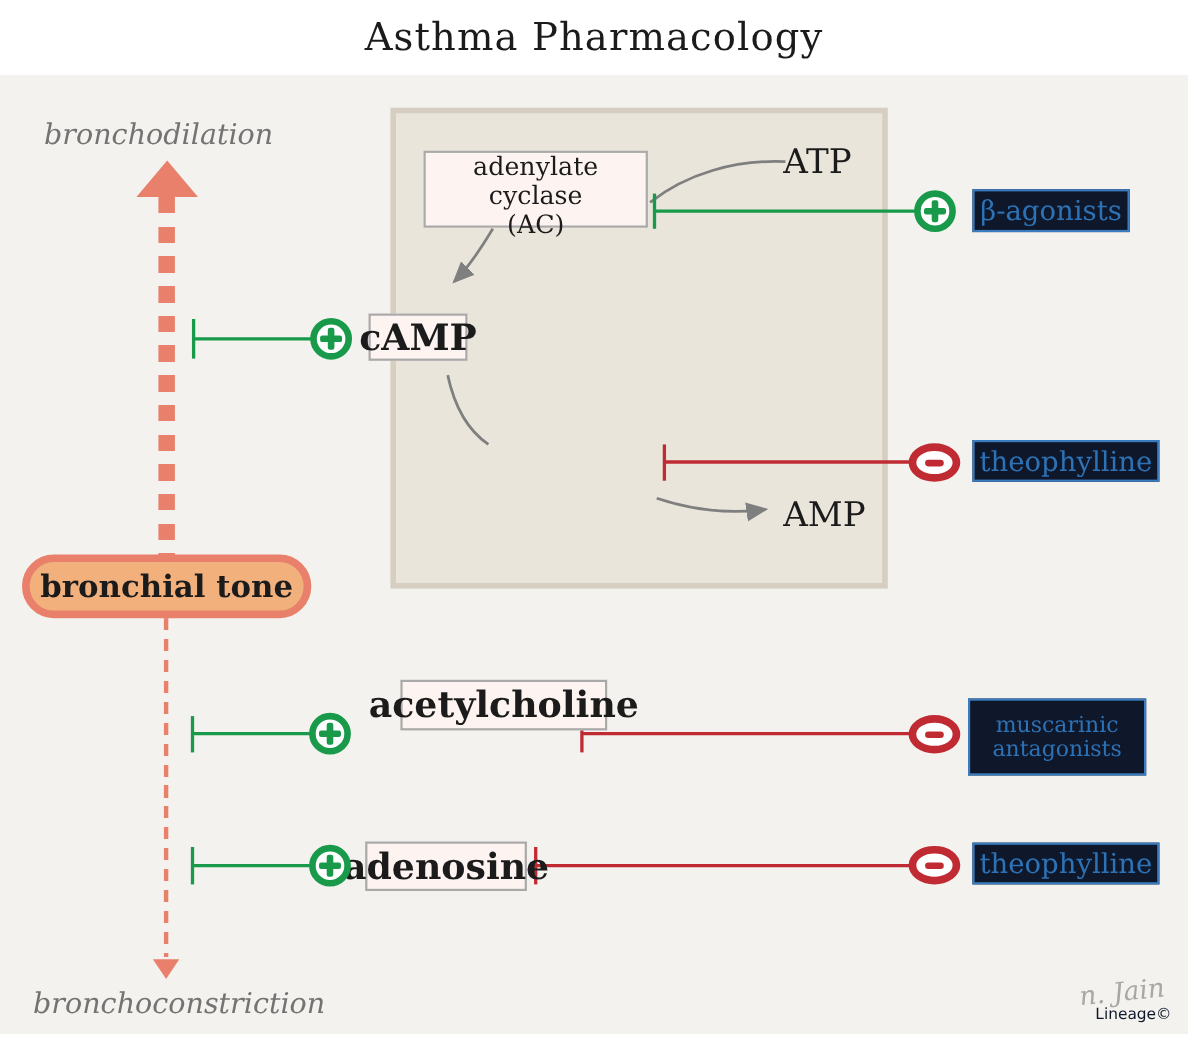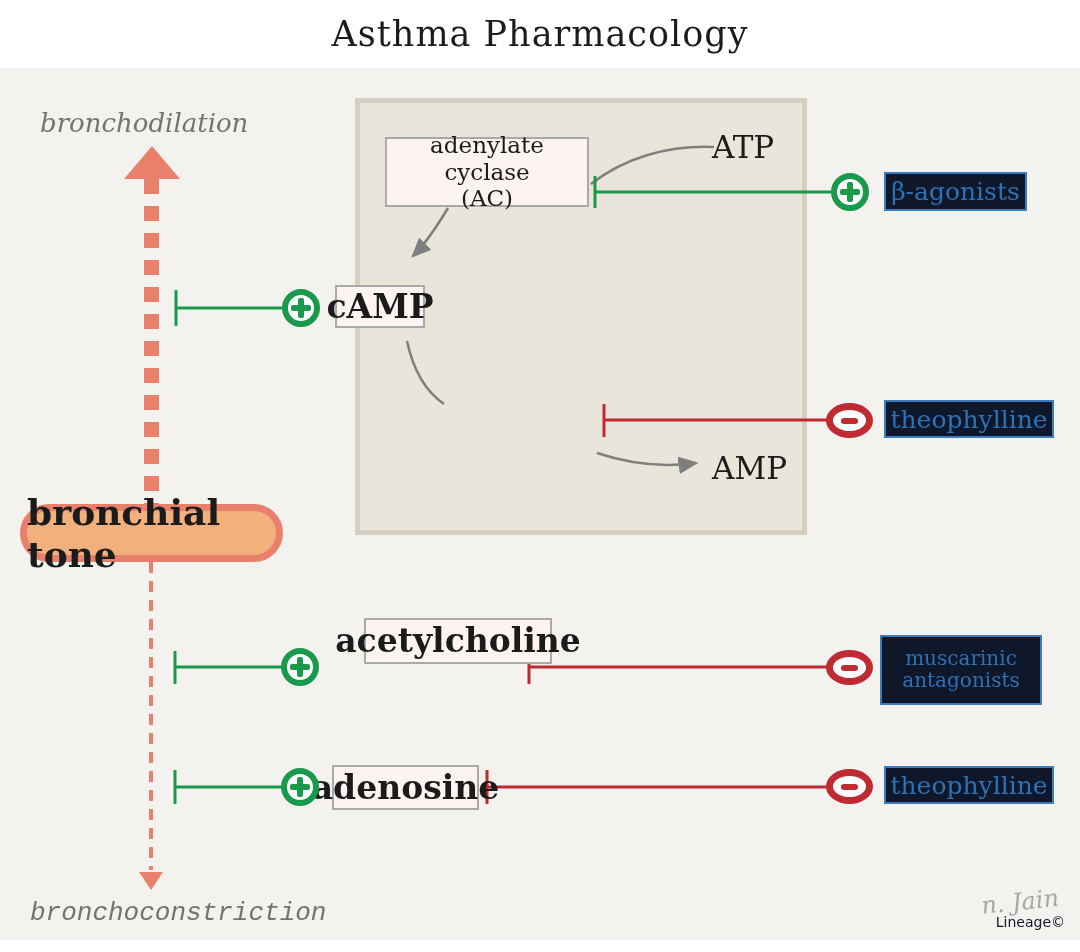--- a/index.html
+++ b/index.html
@@ -35,21 +35,21 @@
     font-size:25px;text-align:center;line-height:1.08;
   }
   
   .plain{position:absolute;color:#1b1b1b;font-size:31px;}
   .axis-label{position:absolute;color:#737373;font-size:26px;font-style:italic;text-align:left;}
   
   .pill{
     position:absolute;left:20px;top:504px;width:249px;height:44px;
     background:#f2b07d;border:7px solid #e8806b;border-radius:34px;
     display:flex;align-items:center;justify-content:center;
-    font-weight:bold;font-size:36px;color:#1b1b1b;
+    font-weight:bold;font-size:28px;color:#1b1b1b;
   }
   
   .dash-thick{
     position:absolute;left:144px;top:179px;width:15px;height:327px;
     background:repeating-linear-gradient(to bottom,#e8806b 0 15px,transparent 15px 27px);
   }
   .dash-thin{
     position:absolute;left:149px;top:562px;width:4px;height:308px;
     background:repeating-linear-gradient(to bottom,#e8806b 0 11px,transparent 11px 19px);
   }
@@ -123,29 +123,29 @@
       <line x1="487" y1="770" x2="487" y2="804"></line>
     </g>
   </svg>
 
   <div class="arrowhead-up"></div>
   <div class="dash-thick"></div>
   <div class="dash-thin"></div>
   <div class="arrowhead-down"></div>
 
   <div class="axis-label" style="left:40px;top:108px;width:230px;">bronchodilation</div>
-  <div class="axis-label" style="left:30px;top:898px;width:245px;font-family:Liberation Mono, monospace;">bronchoconstriction</div>
+  <div class="axis-label" style="left:30px;top:898px;width:245px;">bronchoconstriction</div>
 
   <div class="pill">
     <span>bronchial tone</span>
   </div>
 
   <div class="plain" style="left:712px;top:129px;">ATP</div>
 
-  <div class="node small" style="left:385px;top:137px;width:200px;height:66px;">
+  <div class="node small" style="left:385px;top:137px;width:200px;height:66px;justify-content:space-between;">
     <span>adenylate cyclase</span>
     <span>(AC)</span>
   </div>
 
   <div class="node bold" style="left:335px;top:285px;width:86px;height:39px;">
     <span>cAMP</span>
   </div>
 
 
   <div class="plain" style="left:712px;top:450px;">AMP</div>

